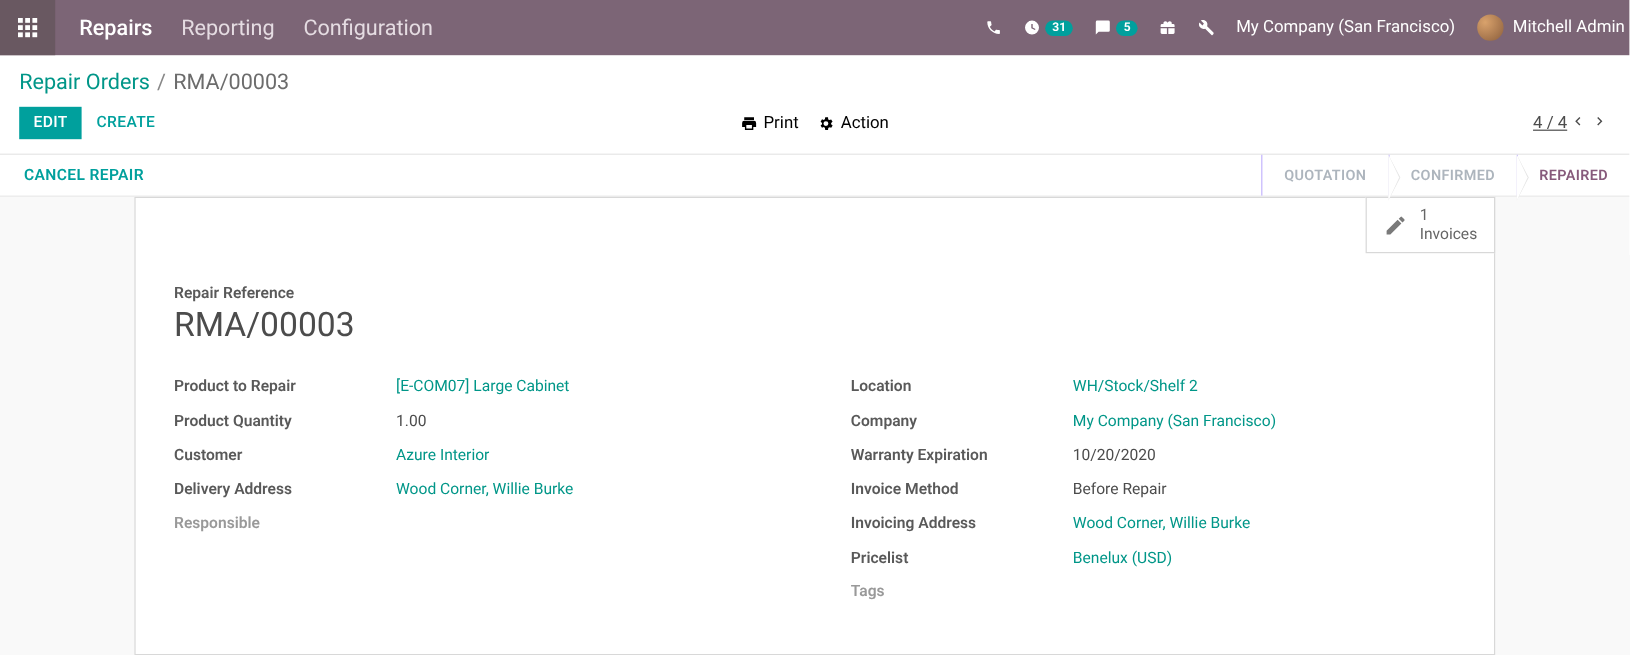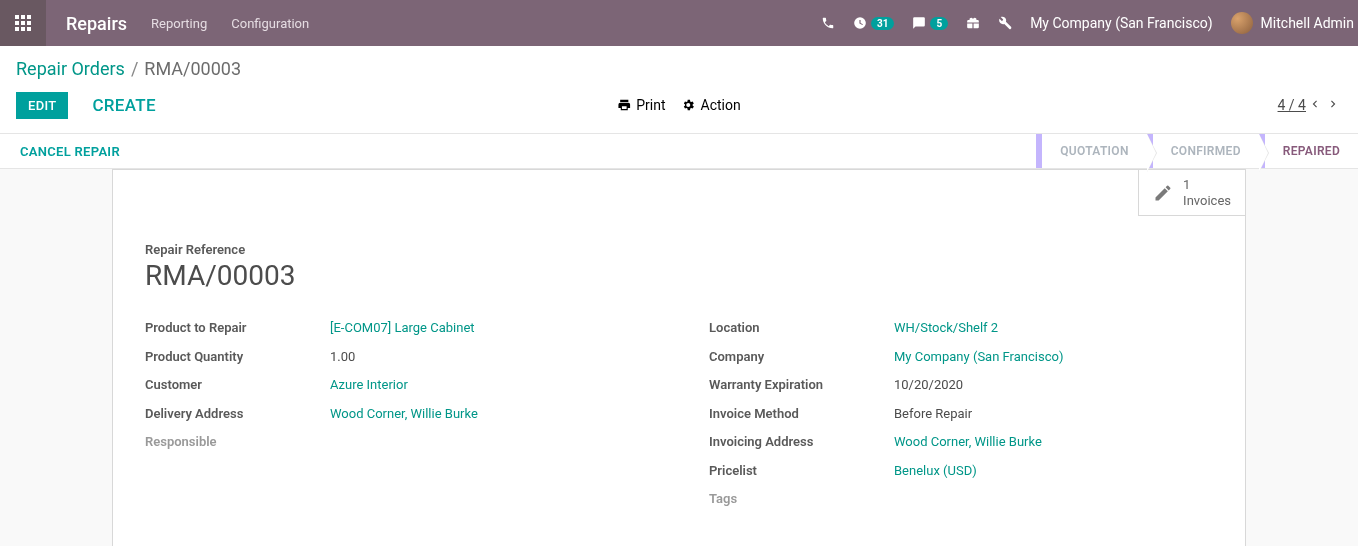--- a/index.html
+++ b/index.html
@@ -47,21 +47,21 @@
       padding: 0 24px 0 20px;
       color: #ffffff;
     }
     .nav-menu {
       display: flex;
       gap: 24px;
     }
     .nav-menu a {
       color: #e5dce2;
       text-decoration: none;
-      font-size: 13px;
+      font-size: 18px;
       cursor: pointer;
     }
     .nav-spacer {
       flex: 1;
     }
     .nav-right {
       display: flex;
       align-items: center;
       gap: 18px;
       font-size: 14px;
@@ -119,22 +119,22 @@
       padding: 6px 12px;
       font-size: 13px;
       font-weight: 500;
       cursor: pointer;
       letter-spacing: 0.3px;
     }
     .btn-create {
       background: transparent;
       color: #00a09d;
       border: none;
-      padding: 6px 24px;
-      font-size: 17px;
+      padding: 6px 12px;
+      font-size: 13px;
       font-weight: 500;
       cursor: pointer;
       letter-spacing: 0.3px;
     }
     .center-actions {
       position: absolute;
       left: 50%;
       transform: translateX(-50%);
       display: flex;
       gap: 16px;
@@ -181,21 +181,21 @@
       height: 100%;
     }
     .step {
       display: flex;
       align-items: center;
       padding: 0 18px;
       font-size: 12px;
       font-weight: 600;
       color: #adb5bd;
       position: relative;
-      border-left: 6px solid #c4b5fd;
+      border-left: 1px solid #c4b5fd;
       letter-spacing: 0.3px;
     }
     .step::after {
       content: '';
       position: absolute;
       right: -9px;
       top: 0;
       width: 0;
       height: 0;
       border-top: 19px solid transparent;

